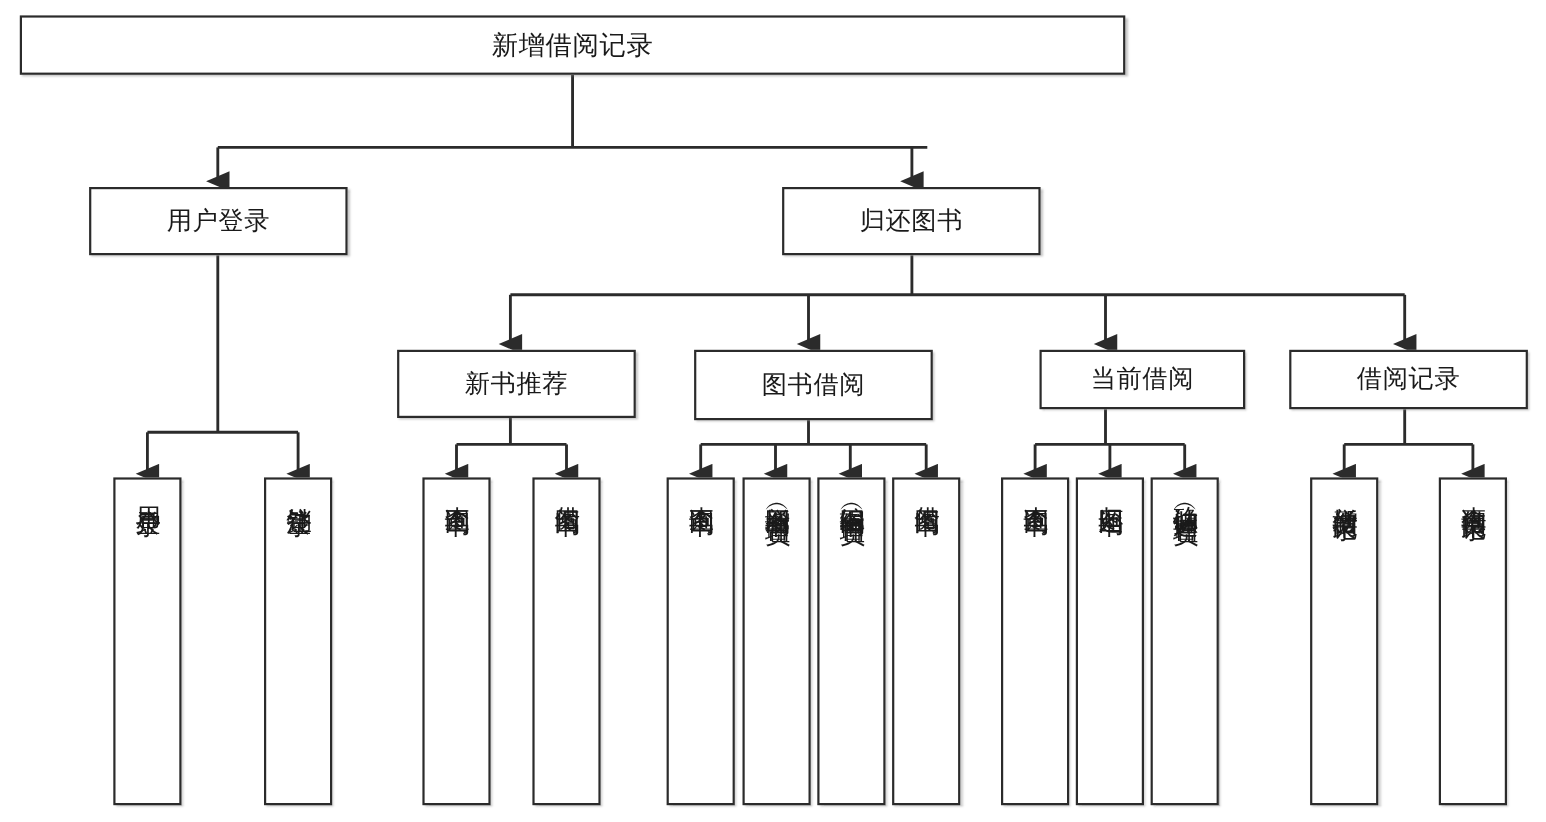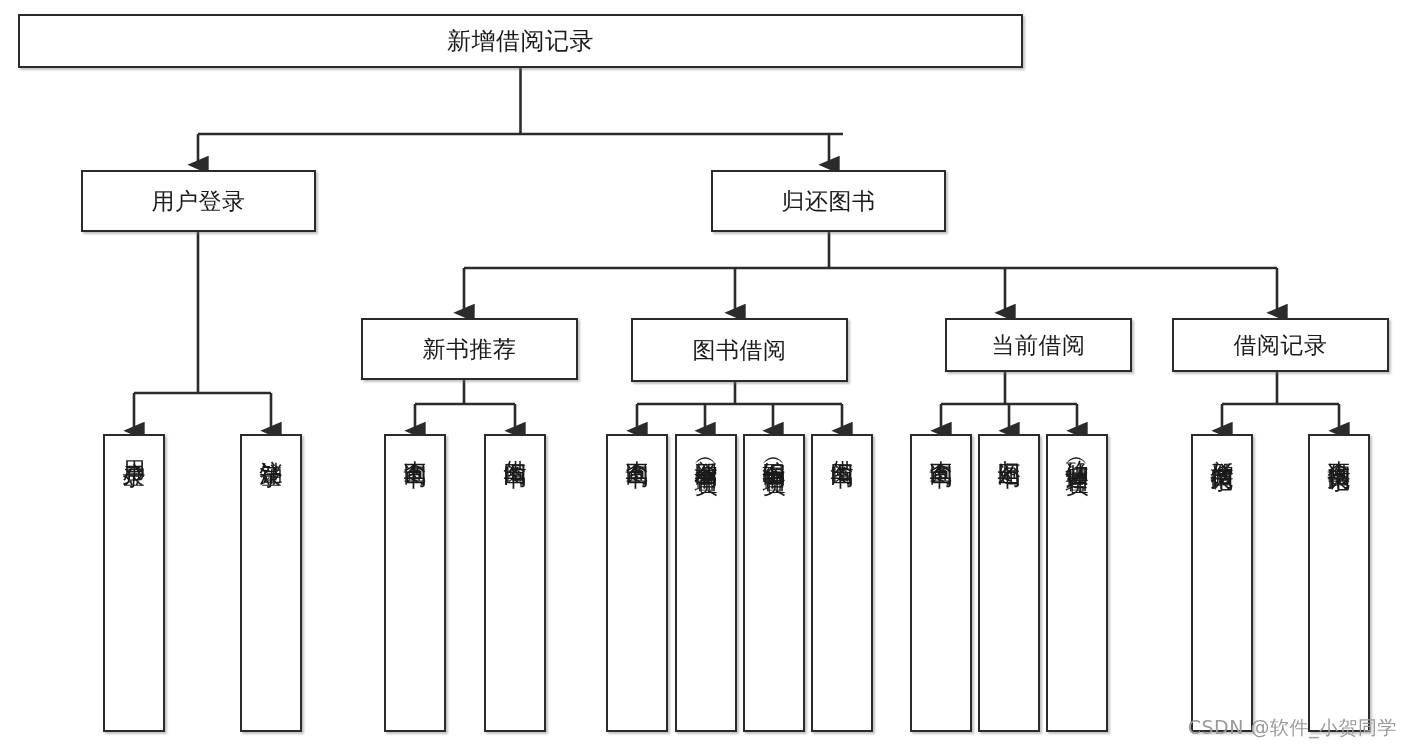--- a/index.html
+++ b/index.html
@@ -189,15 +189,14 @@
     <span class="node-label">确认归还（管理员）</span>
   </div>
 
   <div class="node-box vertical" style="left:1191px; top:434px; width:62px; height:298px;">
     <span class="node-label">新增借阅记录</span>
   </div>
   <div class="node-box vertical" style="left:1308px; top:434px; width:62px; height:298px;">
     <span class="node-label">查询借阅记录</span>
   </div>
 
-  <div id="watermark">CSDN @软件_小贺同学</div>
 
 </div>
 
 </body></html>

